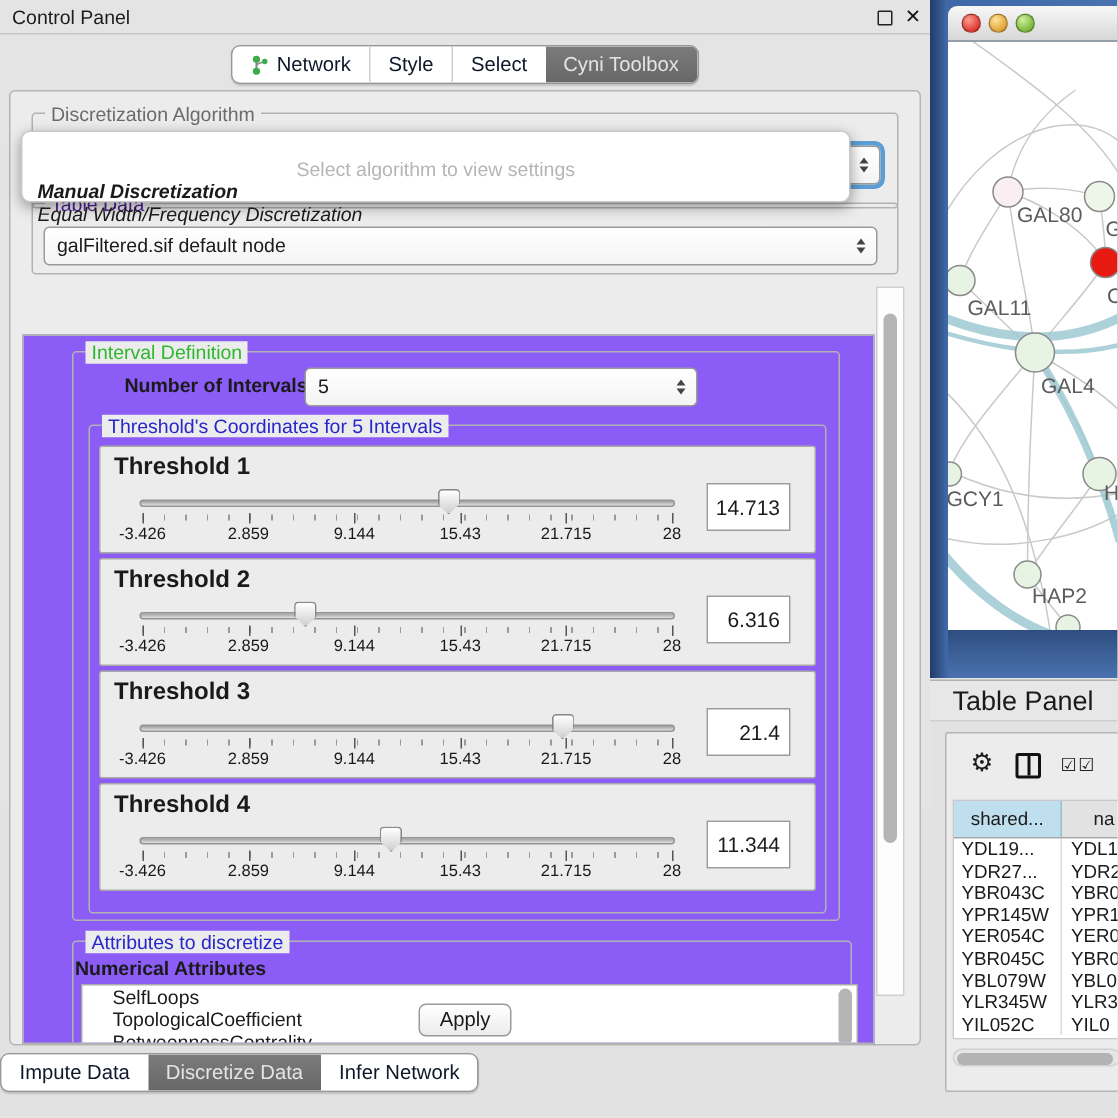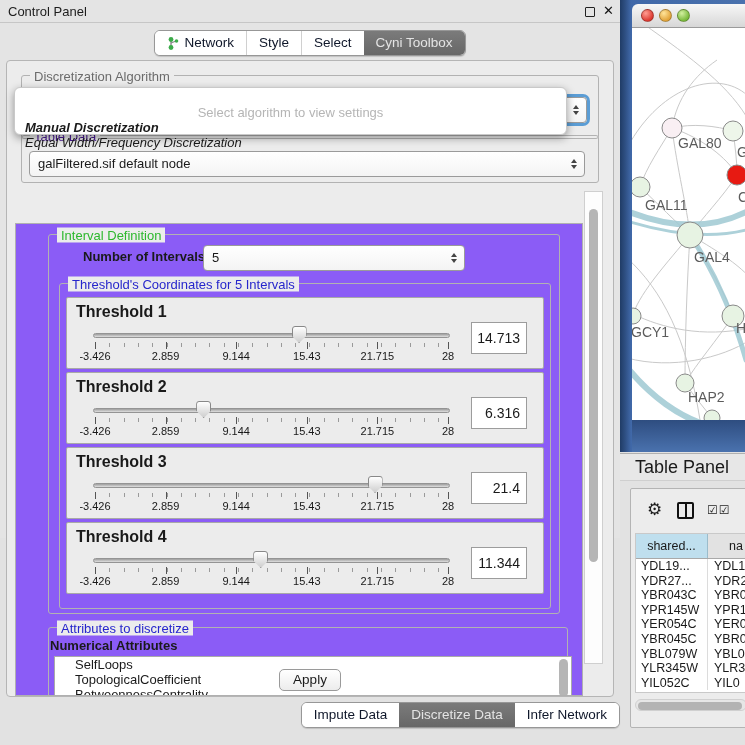--- a/index.html
+++ b/index.html
@@ -67,21 +67,21 @@
 
   .attr-group { left:32px; top:403px; width:520px; height:110px; }
   .attr-title { left:8px; color:#2626cc; }
   .attr-sub { position:absolute; left:34px; top:414px; font-size:13px; font-weight:bold; }
   .attr-list { position:absolute; left:38px; top:432px; width:518px; height:62px; background:#fff; border:1px solid #aaa; overflow:hidden; }
   .attr-item { font-size:13px; padding-left:20px; line-height:15px; }
   .attr-scroll { position:absolute; right:3px; top:2px; width:9px; height:38px; background:#b5b5b5; border-radius:5px; }
 
   .apply-btn { position:absolute; left:50%; transform:translateX(-50%); top:608px; width:62px; height:22px; background:linear-gradient(#ffffff,#ececec); border:1px solid #9a9a9a; border-radius:5px; font-size:13.5px; text-align:center; line-height:20px; }
 
-  .bottombar { position:absolute; left:0; top:702px; width:620px; display:flex; justify-content:flex-end; }
+  .bottombar { position:absolute; left:0; top:702px; width:620px; display:flex; justify-content:flex-start; }
 
   
   .netwin { position:absolute; left:620px; top:0; width:125px; height:452px; background:linear-gradient(90deg,#203c66 0,#2e4f82 5px,#4068a8 11px,#4a72ae 125px); }
   .net-titlebar { position:absolute; left:12px; top:4px; width:113px; height:24px; background:linear-gradient(#f7f7f7,#d7d7d7); border-radius:6px 0 0 0; border-bottom:1px solid #9b9b9b; }
   .light { position:absolute; top:5px; width:13px; height:13px; border-radius:50%; border:1px solid rgba(0,0,0,.28); }
   .light.r { left:9px;  background:radial-gradient(circle at 35% 30%, #ff9d92, #dd3b32 70%); }
   .light.y { left:27px; background:radial-gradient(circle at 35% 30%, #ffe49a, #e2a43a 70%); }
   .light.g { left:45px; background:radial-gradient(circle at 35% 30%, #d2ef9f, #7aba3c 70%); }
   .net-canvas { position:absolute; left:12px; top:28px; width:113px; height:392px; background:#fff; }
   .net-bottom { position:absolute; left:12px; top:420px; width:113px; height:32px; background:linear-gradient(#2e4d80,#4a72ae); }

